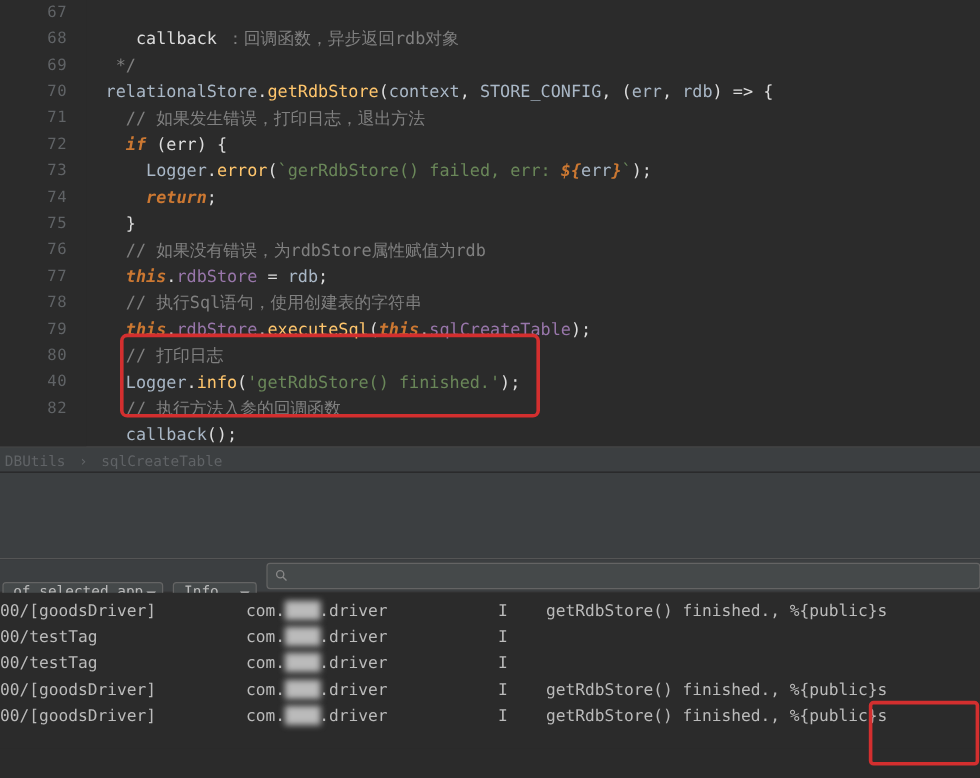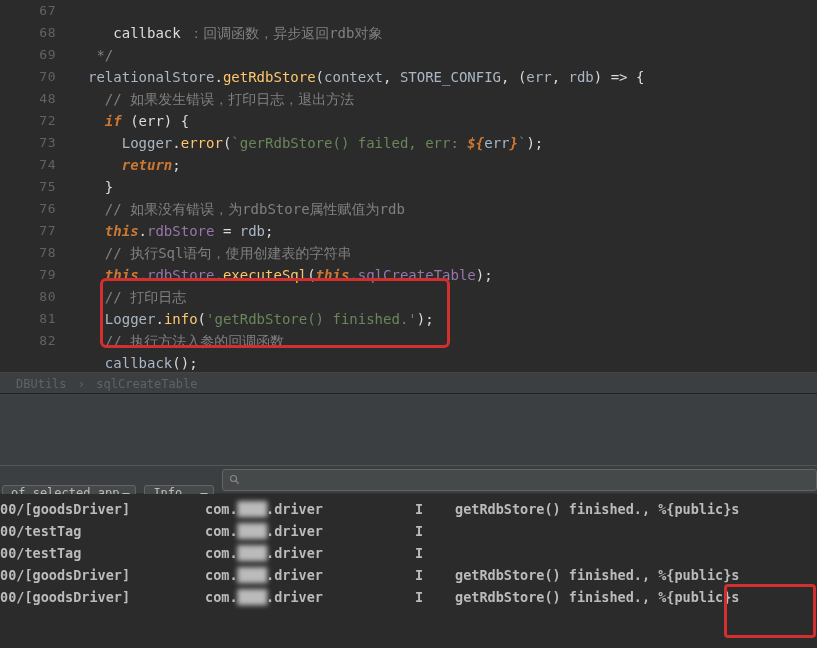--- a/index.html
+++ b/index.html
@@ -83,21 +83,21 @@
   }
   .hb1 { left: 100px; top: 278px; width: 350px; height: 70px; }
 
   
   .breadcrumb {
     height: 22px;
     background: var(--panel-bg);
     color: var(--gutter-text);
     font-size: 12px;
     line-height: 22px;
-    padding-left: 16px;
+    padding-left: 4px;
     border-top:1px solid #444;
     border-bottom:1px solid #222;
   }
   .breadcrumb .sep { margin:0 4px; color: var(--gutter-text); }
 
   
   .splitter { height: 72px; background: var(--panel-bg); border-bottom:1px solid #555;}
 
   
   .filters {
@@ -141,21 +141,21 @@
   
   .logs {
     background: var(--bg);
     color: var(--log-text);
     font-size: 13.5px;
     line-height: 22px;
     padding-top: 4px;
     position:relative;
     height: 130px;
   }
-  .logrow { display:flex; white-space: pre; font-weight: bold; }
+  .logrow { display:flex; white-space: pre; }
   .col-src { width: 205px; padding-left:0; }
   .col-pkg { width: 210px; }
   .col-lvl { width: 40px; }
   .col-msg { flex:1; }
   .blur {
     filter: blur(2.5px);
     -webkit-filter: blur(2.5px);
     letter-spacing:-1px;
   }
 
@@ -163,31 +163,31 @@
 </style>
 </head>
 <body>
 
 <div class="editor">
   <div class="gutter">
     <div class="ln">67</div>
     <div class="ln">68</div>
     <div class="ln">69</div>
     <div class="ln">70</div>
-    <div class="ln">48</div>
+    <div class="ln">71</div>
     <div class="ln">72</div>
     <div class="ln">73</div>
     <div class="ln">74</div>
     <div class="ln">75</div>
     <div class="ln">76</div>
     <div class="ln">77</div>
     <div class="ln">78</div>
     <div class="ln">79</div>
     <div class="ln">80</div>
-    <div class="ln">81</div>
+    <div class="ln">40</div>
     <div class="ln">82</div>
   </div>
   <div class="code">
 <span>   </span><span class="c-thin">callback</span><span class="c-comment"> ：回调函数，异步返回rdb对象</span>
 <span> </span><span class="c-comment">*/</span>
 <span class="c-ident">relationalStore</span><span class="c-thin">.</span><span class="c-method">getRdbStore</span><span class="c-thin">(</span><span class="c-ident">context</span><span class="c-thin">, </span><span class="c-ident">STORE_CONFIG</span><span class="c-thin">, </span><span class="c-thin">(</span><span class="c-ident">err</span><span class="c-thin">, </span><span class="c-ident">rdb</span><span class="c-thin">) =&gt; {</span>
 <span>  </span><span class="c-comment">// 如果发生错误，打印日志，退出方法</span>
 <span>  </span><span class="c-keyword">if</span><span> </span><span class="c-thin">(err)</span><span> </span><span class="c-brace">{</span>
 <span>    </span><span class="c-ident">Logger</span><span class="c-thin">.</span><span class="c-method">error</span><span class="c-thin">(</span><span class="c-template">`gerRdbStore() failed, err: </span><span class="c-keyword">${</span><span class="c-ident">err</span><span class="c-keyword">}</span><span class="c-template">`</span><span class="c-thin">);</span>
 <span>    </span><span class="c-keyword">return</span><span class="c-thin">;</span>

